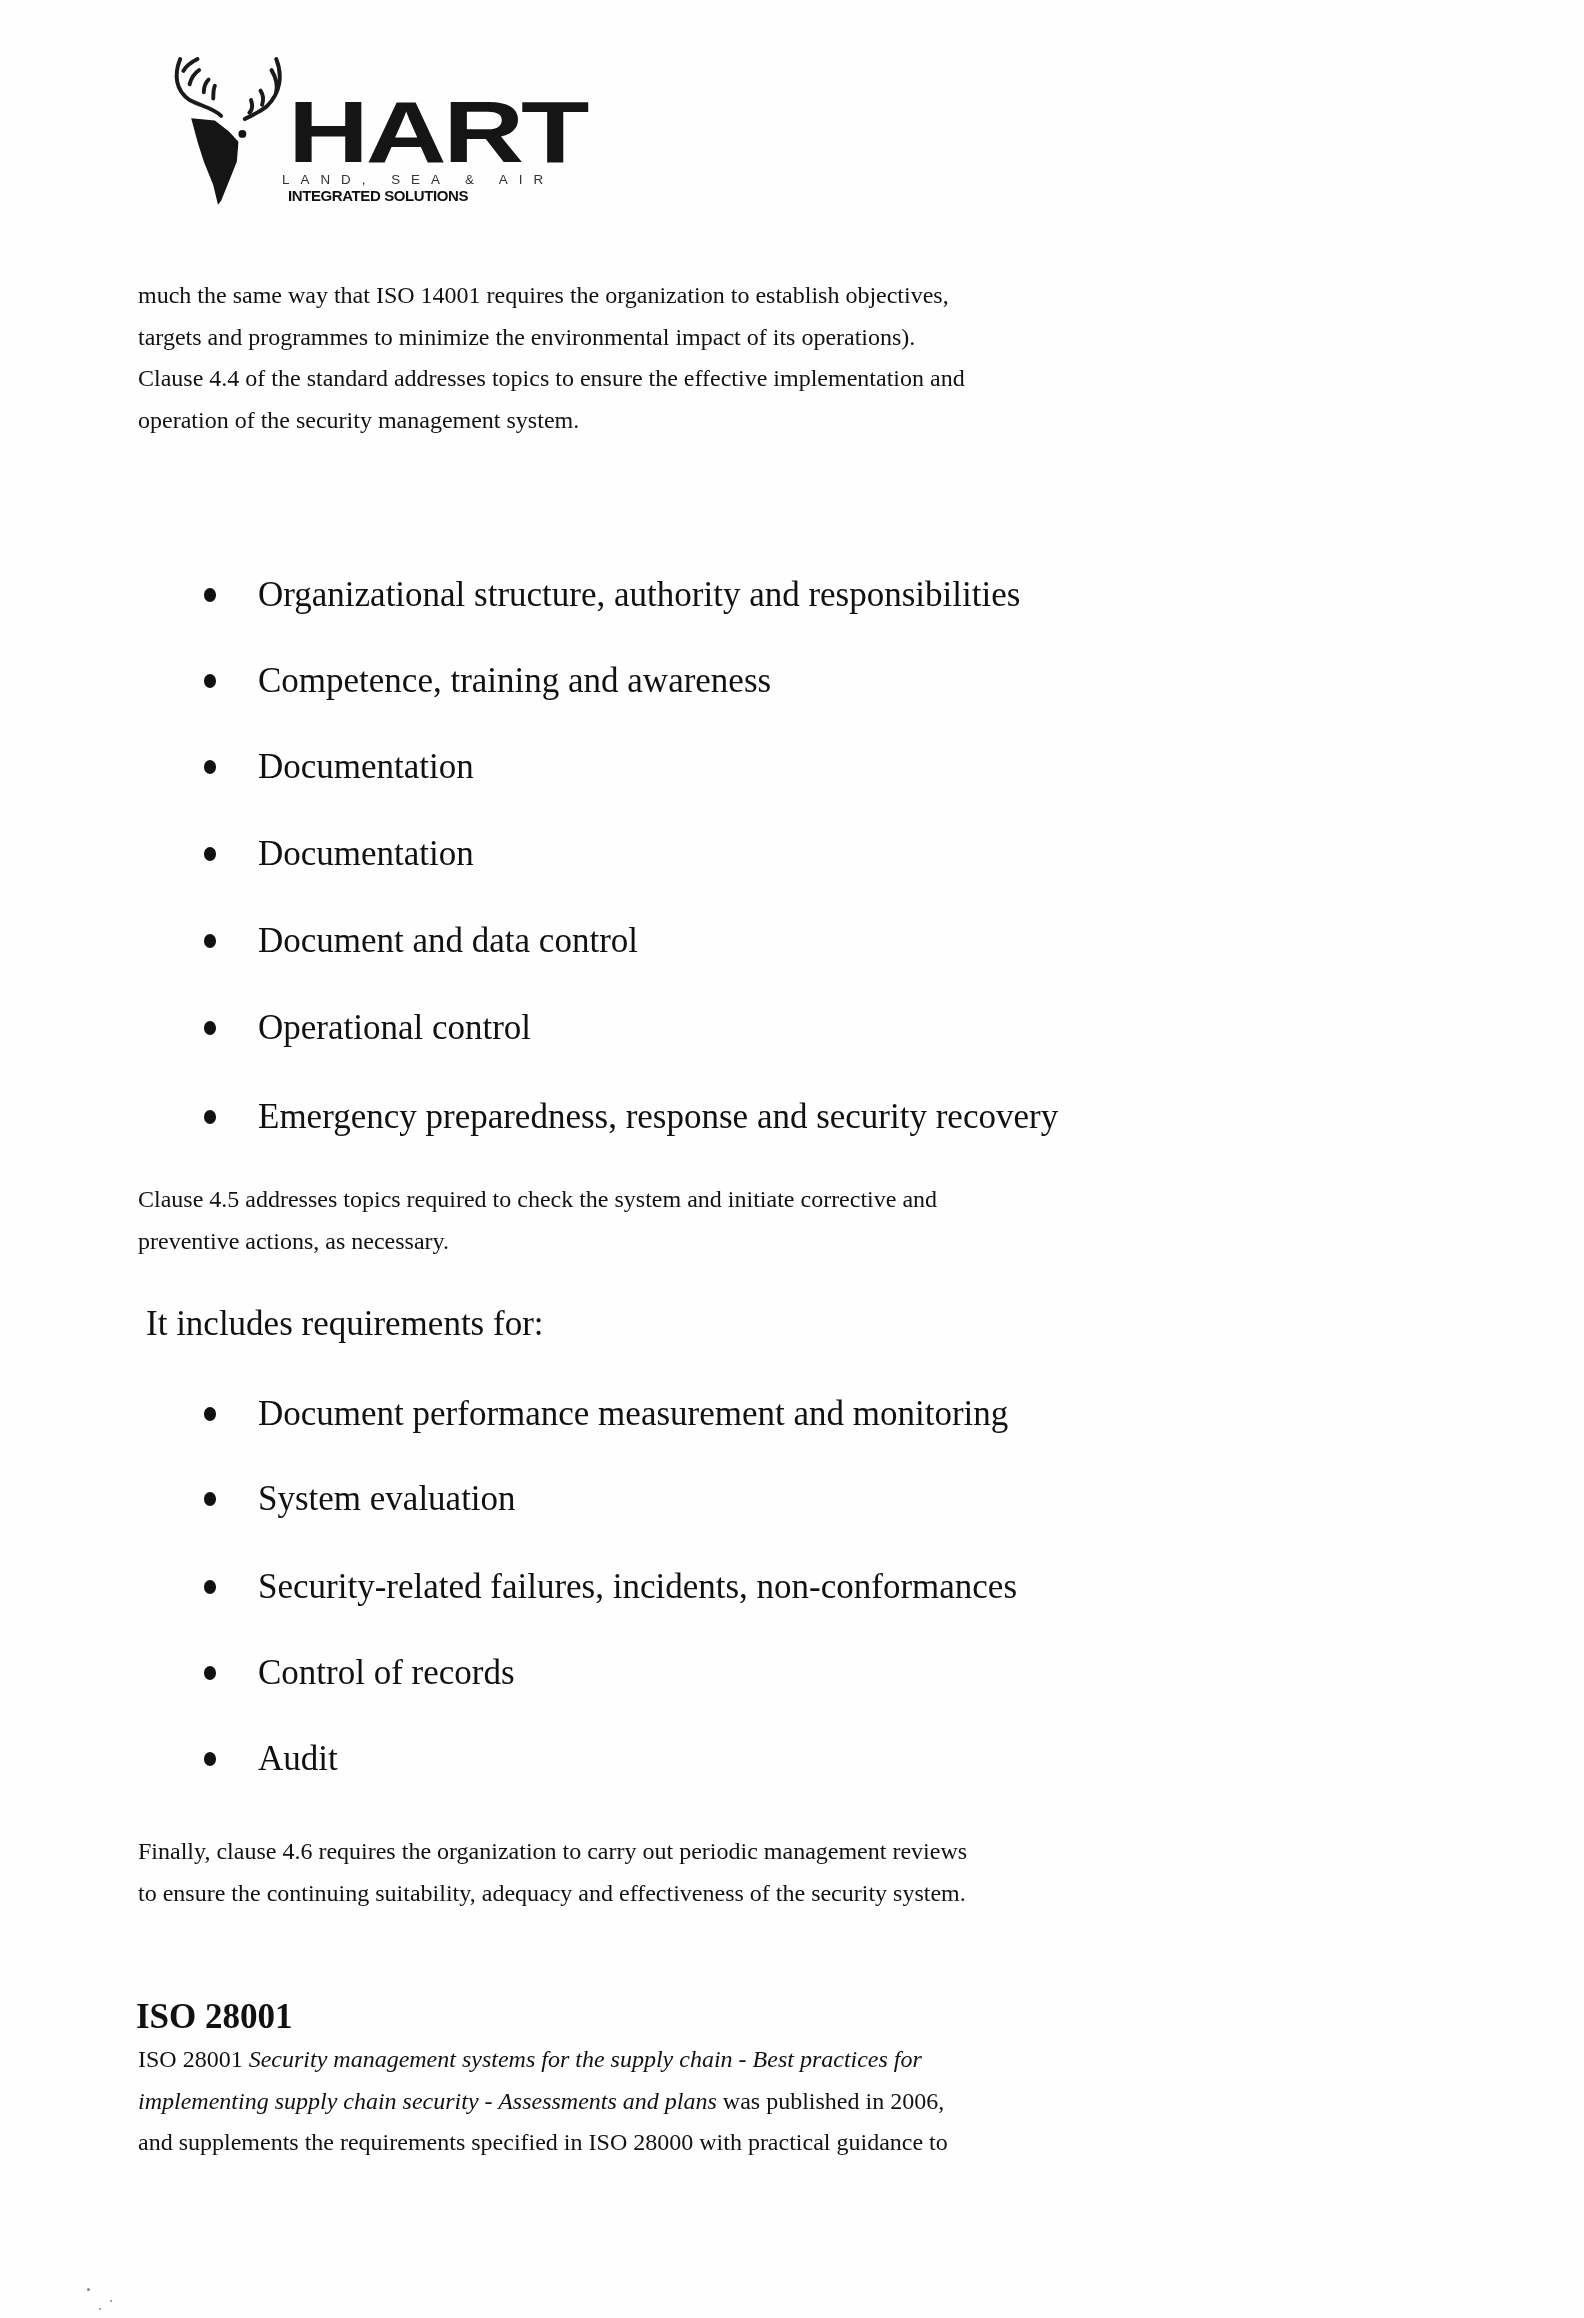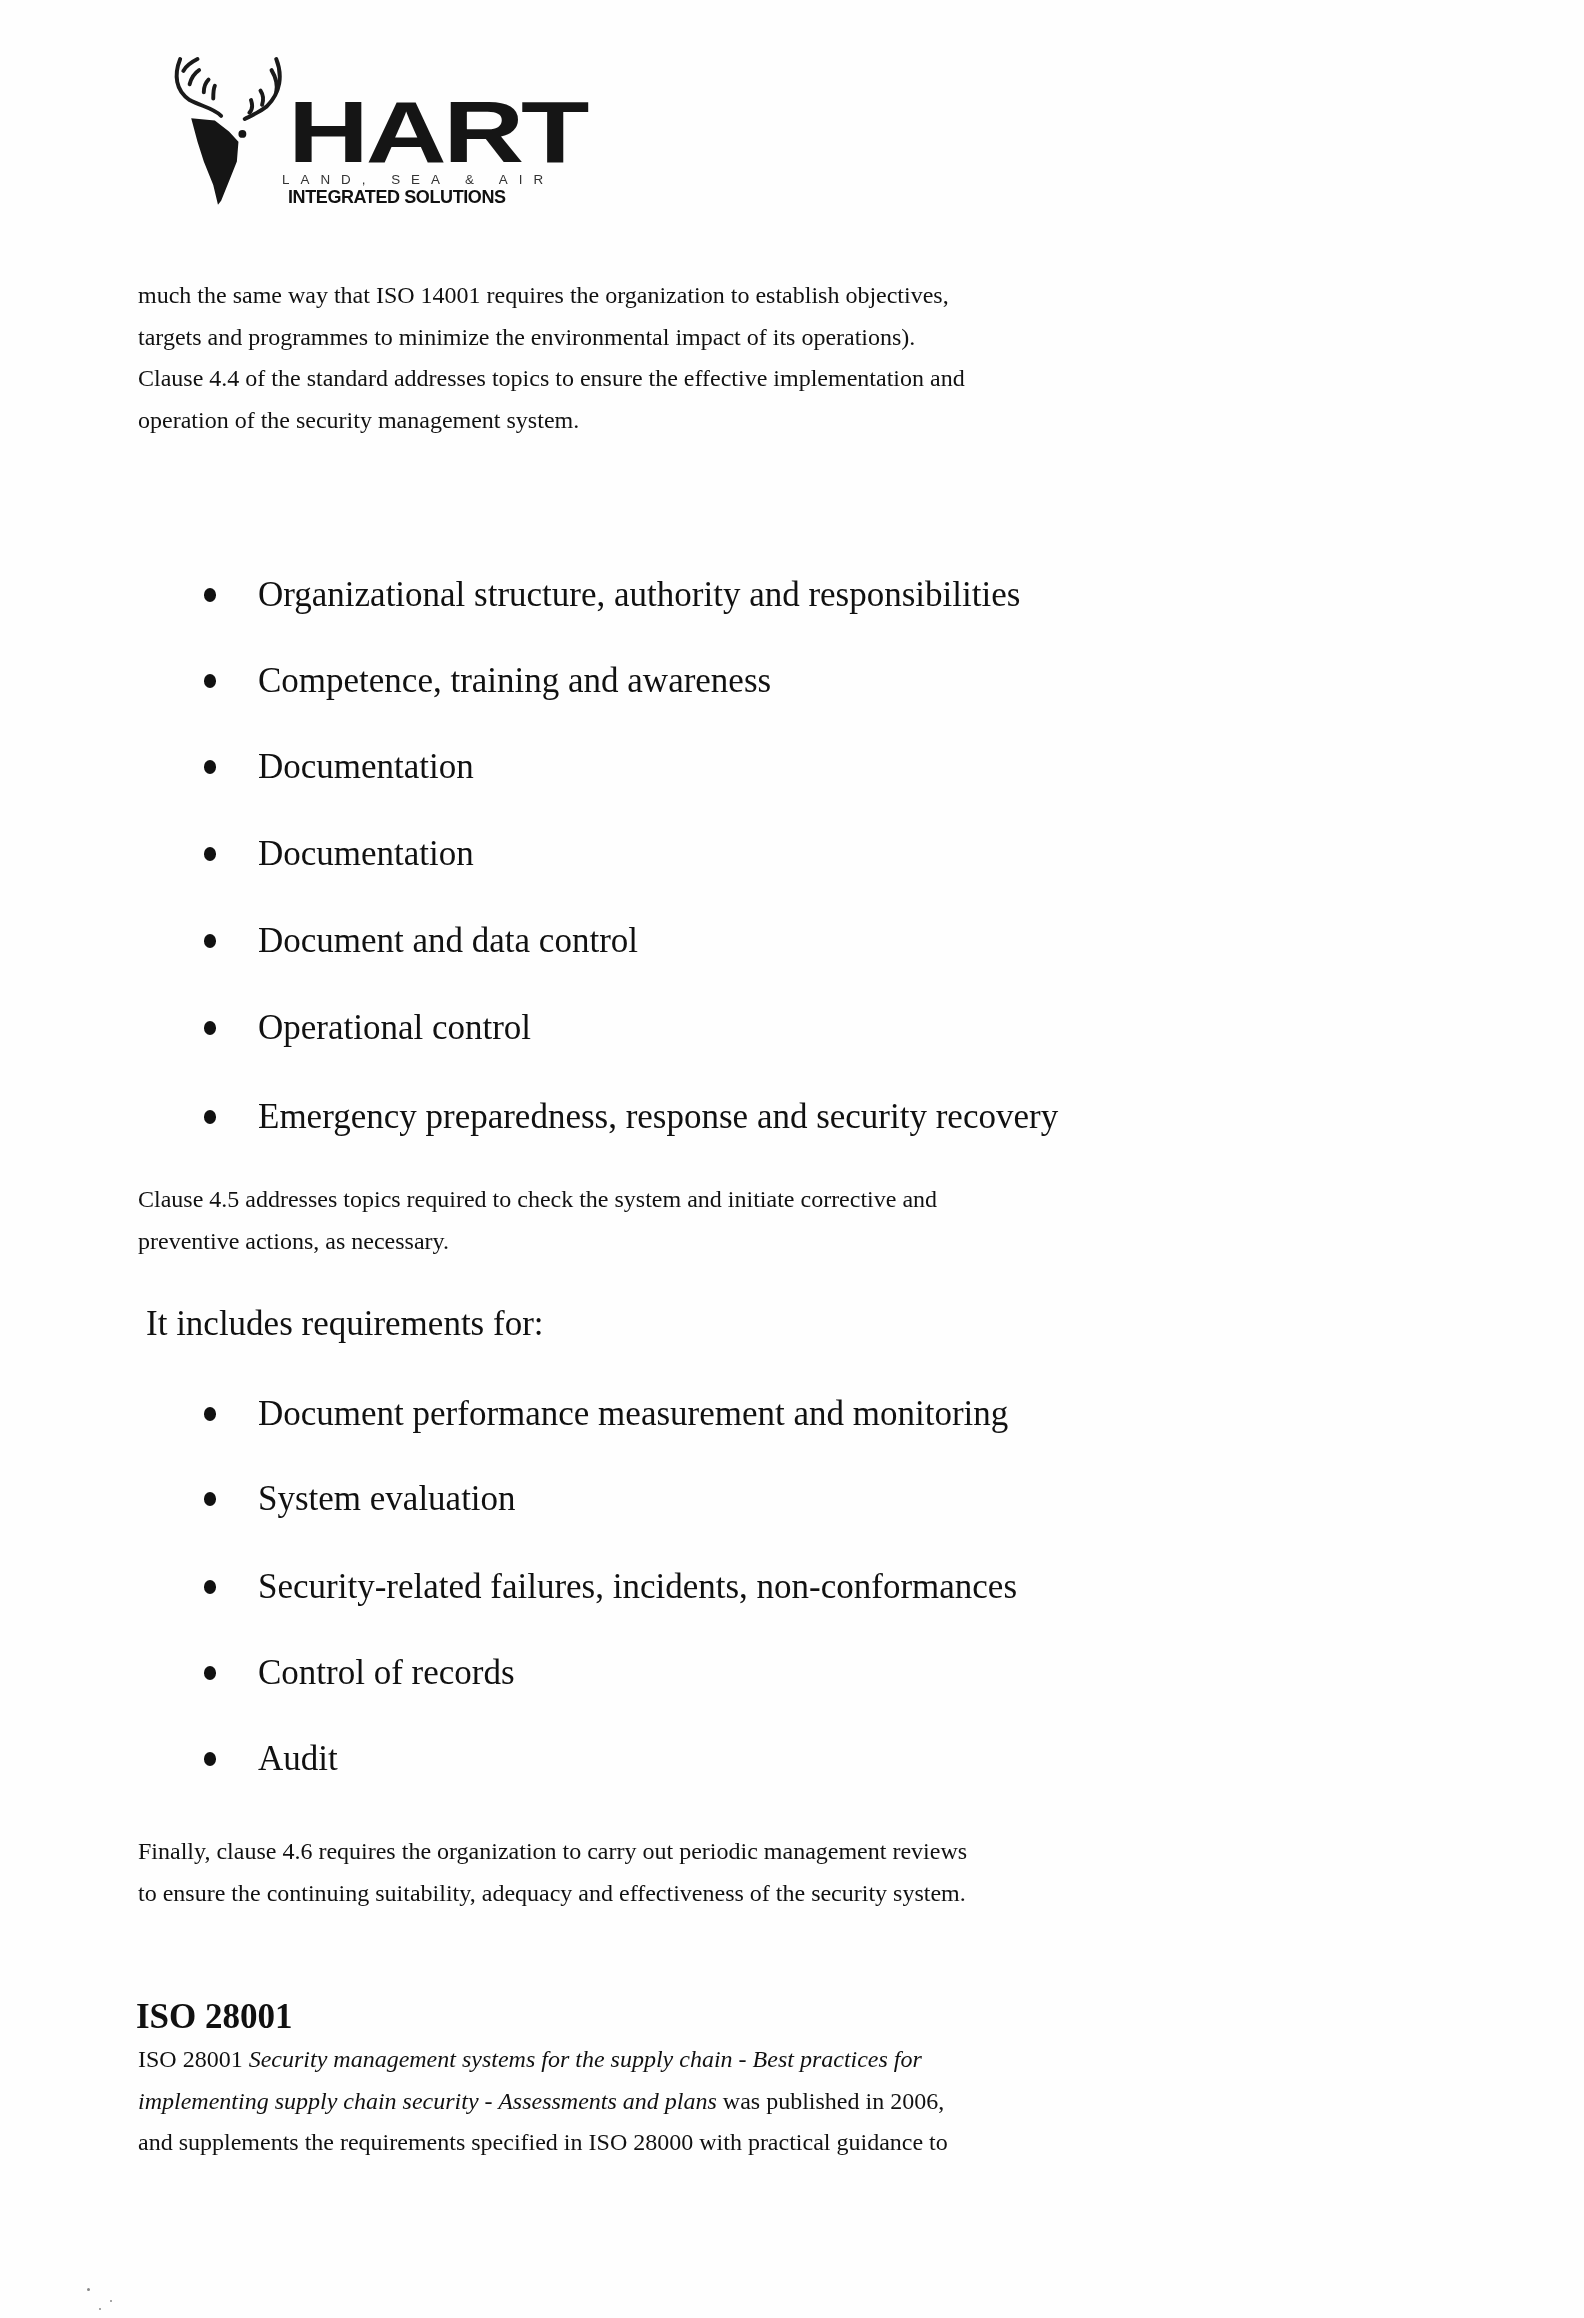--- a/index.html
+++ b/index.html
@@ -7,21 +7,21 @@
            font-family: "Liberation Serif", "DejaVu Serif", serif; color:#111; }
     .page { position:absolute; left:0; top:0; width:1585px; height:2319px; background:#fefefe; }
     .logo { position:absolute; left:166px; top:43px; width:426px; height:170px; }
     .deer { position:absolute; left:0; top:0; width:126px; height:170px; }
     .brand { position:absolute; left:122px; top:46px; font-family:"Liberation Sans","DejaVu Sans",sans-serif;
              font-weight:900; font-size:112px; letter-spacing:-3.2px; line-height:1; color:#151515;
              transform:scaleY(0.78); transform-origin:top left; }
     .tag1 { position:absolute; left:116px; top:129px; font-family:Liberation Sans, sans-serif;
             font-size:13.4px; letter-spacing:11px; color:#333; }
     .tag2 { position:absolute; left:122px; top:144px; font-family:"Liberation Sans","DejaVu Sans",sans-serif;
-            font-weight:bold; font-size:18px; letter-spacing:-0.4px; color:#111; }
+            font-weight:bold; font-size:15px; letter-spacing:-0.4px; color:#111; }
     .para { position:absolute; left:138px; font-size:24px; line-height:42px; margin:0; white-space:nowrap; }
     .intro { position:absolute; left:146px; font-size:35px; line-height:42px; margin:0; white-space:nowrap; }
     .bullet-row { position:absolute; left:204px; height:42px; display:flex; align-items:center;text-align:right; }
     .dot { width:12px; height:13.4px; border-radius:50%; background:#111; margin-right:42px; }
     .bullet-text { font-size:35px; line-height:42px; white-space:nowrap; }
     .heading { position:absolute; left:136px; font-size:35px; font-weight:bold; line-height:42px; margin:0; }
     em { font-style:italic; }
     .speck { position:absolute; background:#888; border-radius:50%; }
   </style>
 </head>

